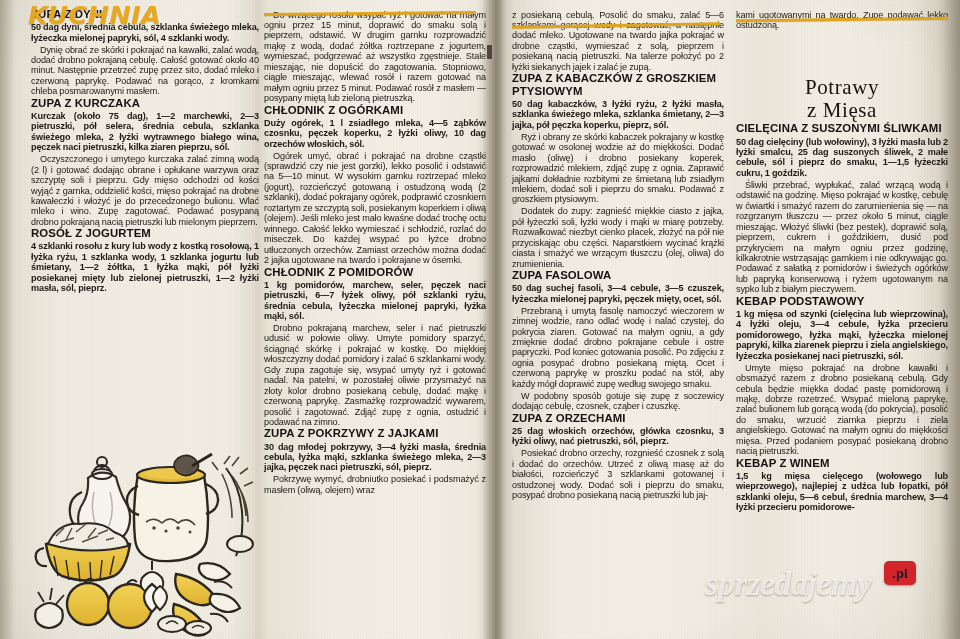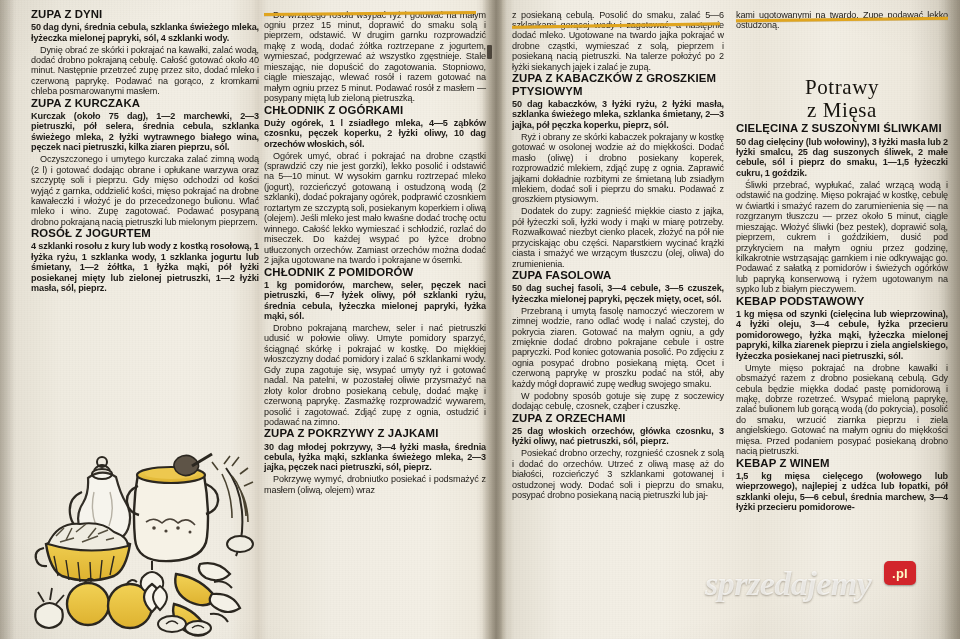--- a/index.html
+++ b/index.html
@@ -150,33 +150,34 @@
   }
   .wm-badge{
     position:absolute;left:179px;top:6px;
     width:32px;height:24px;border-radius:5px;
     background:#d8232a;
     box-shadow:0 1px 2px rgba(0,0,0,.35);
     display:flex;align-items:center;justify-content:center;
   }
   .wm-badge span{
     font-family:"Liberation Sans", sans-serif;
-    font-weight:bold;font-size:13px;color:#fef9c3;letter-spacing:0.2px;
+    font-weight:bold;font-size:13px;color:#0f172a;letter-spacing:0.2px;
   }
 </style>
 </head>
 <body>
 
 <div class="page">
 
   <div class="rule rule-a"></div>
   <div class="rule rule-b"></div>
   <div class="rule rule-c"></div>
 
   <div class="masthead">
+    <div class="mh-line">Kuchnia</div>
   </div>
 
   <div class="pagemark"></div>
 
   <div class="col col-1">
       <div class="colinner">
         <h3 class="rec">Zupa z dyni</h3>
         <p class="ing sp-xs">50 dag dyni, średnia cebula, szklanka świeżego mleka, łyżeczka mielonej papryki, sól, 4 szklanki wody.</p>
         <p class="body sp-xs">Dynię obrać ze skórki i pokrajać na kawałki, zalać wodą, dodać drobno pokrajaną cebulę. Całość gotować około 40 minut. Następnie przetrzeć zupę przez sito, dodać mleko i czerwoną paprykę. Podawać na gorąco, z kromkami chleba posmarowanymi masłem.</p>
         <h3 class="rec sp-before">Zupa z kurczaka</h3>

